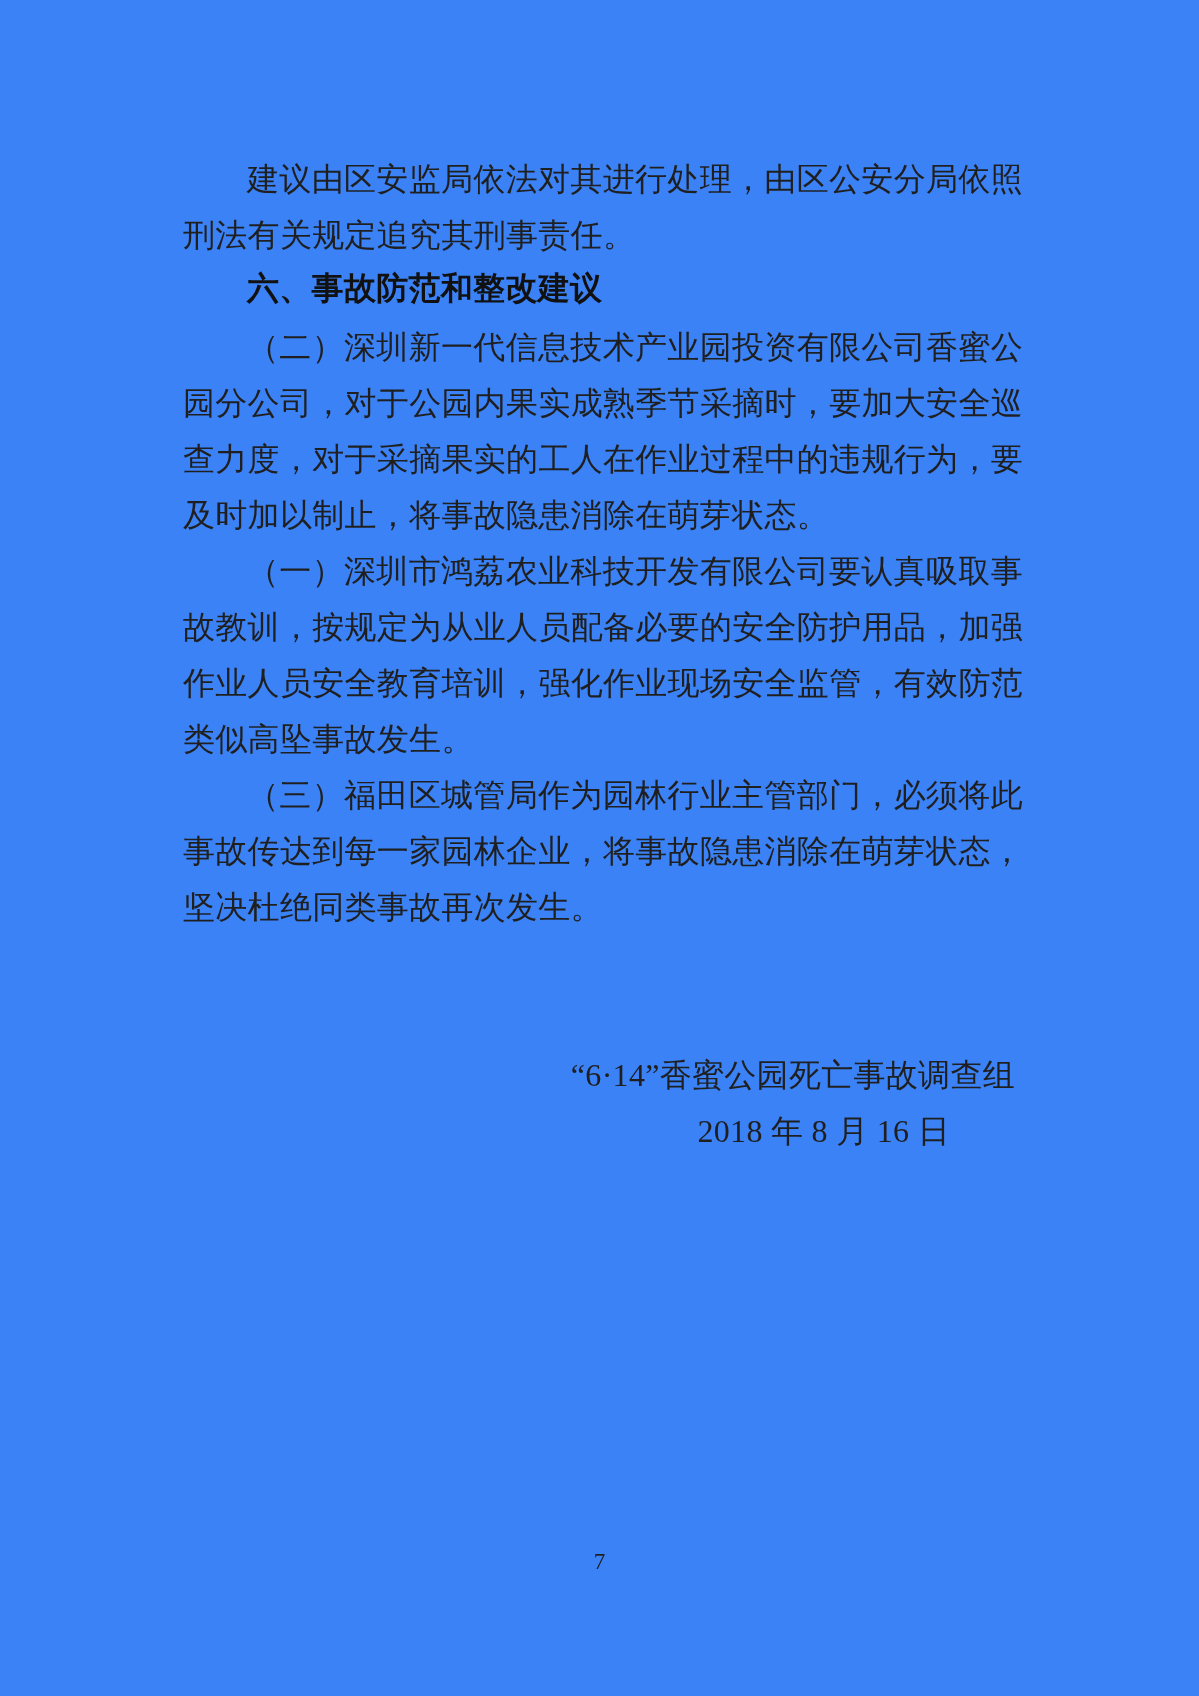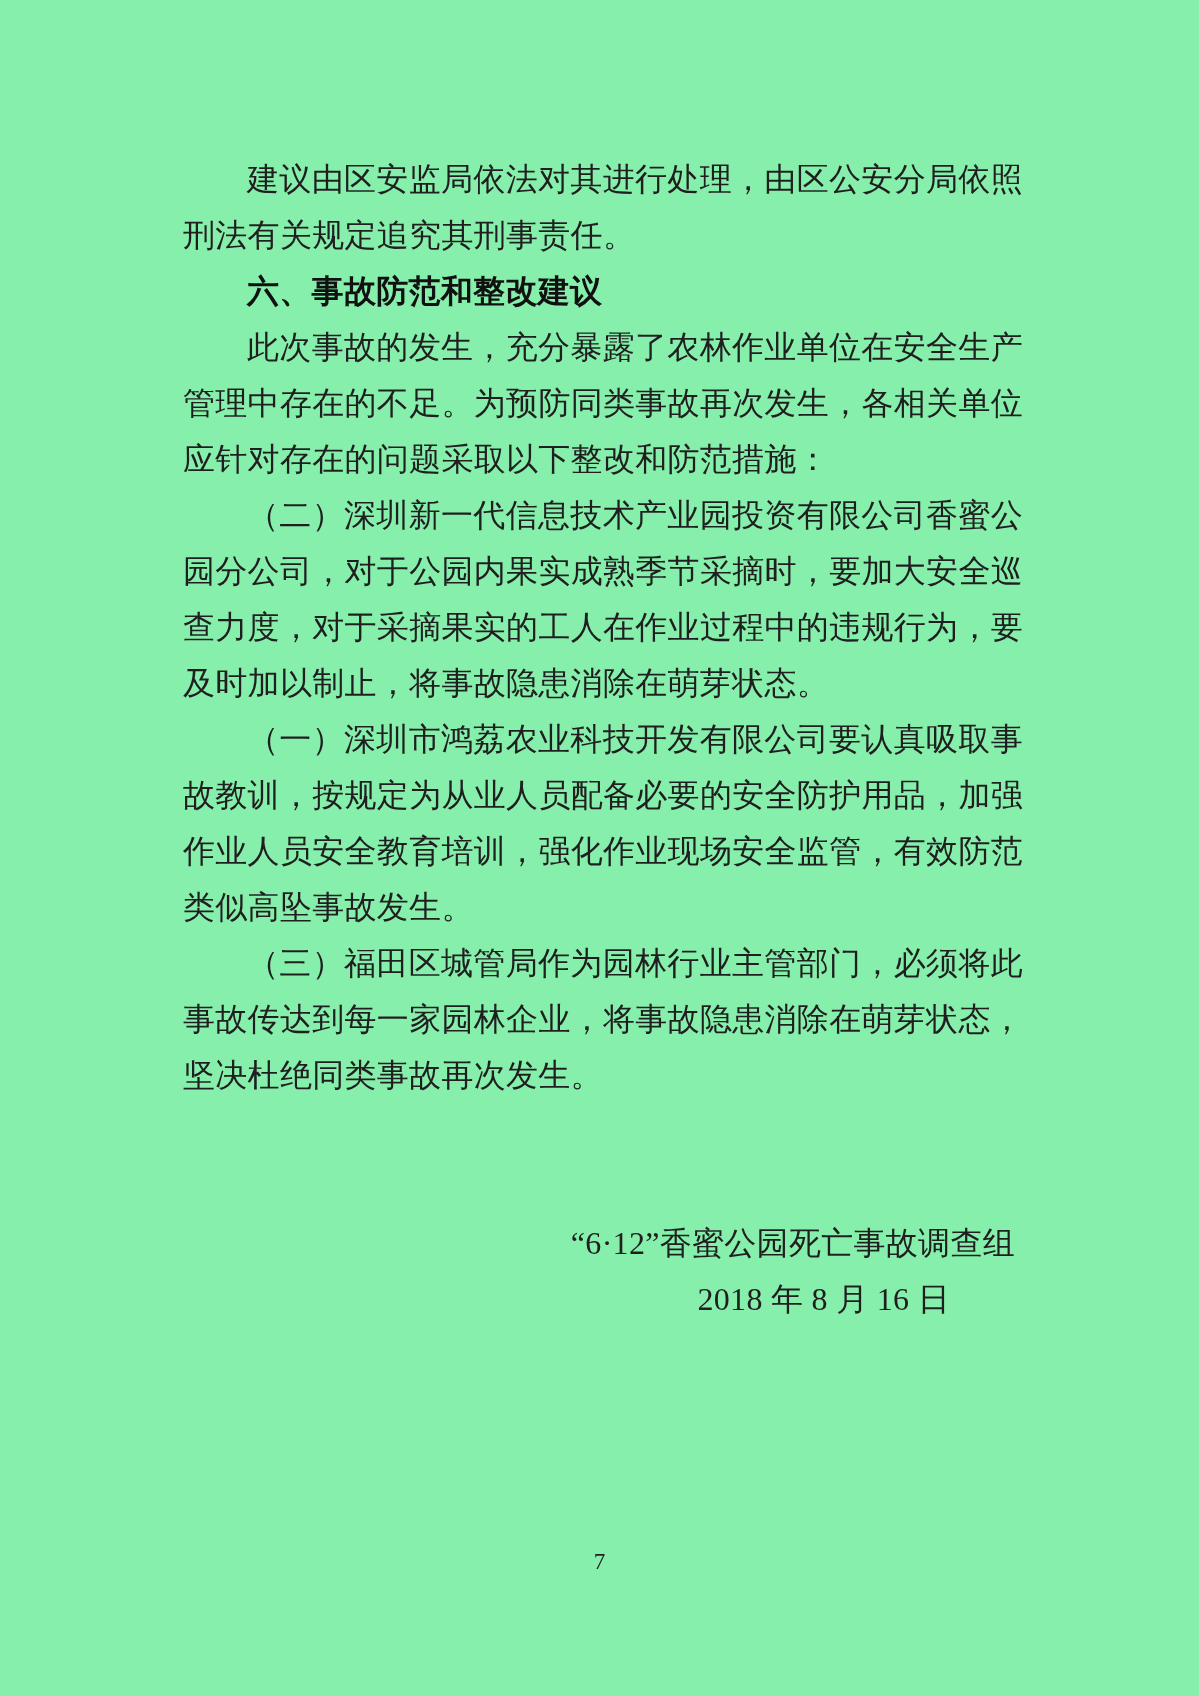--- a/index.html
+++ b/index.html
@@ -4,21 +4,21 @@
 <style>
   html, body {
     margin: 0;
     padding: 0;
     background: #ffffff;
   }
   .page {
     position: relative;
     width: 1199px;
     height: 1696px;
-    background: #86efac;
+    background: #3b82f6;
     color: #1f1f1f;
     overflow: hidden;
   }
   .content {
     position: absolute;
     left: 183px;
     top: 151px;
     width: 840px;
     font-family: "Liberation Serif", "DejaVu Serif", serif;
     font-size: 32px;
@@ -26,21 +26,21 @@
     letter-spacing: 0.3px;
     text-align: justify;
   }
   .content p {
     margin: 0;
     text-indent: 2em;
   }
   .section-heading {
     margin: 0;
     text-indent: 2em;
-    font-family: Liberation Serif, serif;
+    font-family: Liberation Mono, monospace;
     font-weight: bold;
     font-size: 32px;
     line-height: 56px;
     color: #111111;
   }
   .signature-block {
     margin-top: 112px;
     text-align: right;
   }
   .signature-line {
@@ -66,28 +66,27 @@
 </style>
 </head>
 <body>
 
 <div class="page">
   <div class="content">
     <p>建议由区安监局依法对其进行处理，由区公安分局依照刑法有关规定追究其刑事责任。</p>
 
     <p class="section-heading">六、事故防范和整改建议</p>
 
-    <p>此次事故的发生，充分暴露了农林作业单位在安全生产管理中存在的不足。为预防同类事故再次发生，各相关单位应针对存在的问题采取以下整改和防范措施：</p>
 
     <p>（二）深圳新一代信息技术产业园投资有限公司香蜜公园分公司，对于公园内果实成熟季节采摘时，要加大安全巡查力度，对于采摘果实的工人在作业过程中的违规行为，要及时加以制止，将事故隐患消除在萌芽状态。</p>
 
     <p>（一）深圳市鸿荔农业科技开发有限公司要认真吸取事故教训，按规定为从业人员配备必要的安全防护用品，加强作业人员安全教育培训，强化作业现场安全监管，有效防范类似高坠事故发生。</p>
 
     <p>（三）福田区城管局作为园林行业主管部门，必须将此事故传达到每一家园林企业，将事故隐患消除在萌芽状态，坚决杜绝同类事故再次发生。</p>
 
     <div class="signature-block">
-      <div class="signature-line">“6·12”香蜜公园死亡事故调查组</div>
+      <div class="signature-line">“6·14”香蜜公园死亡事故调查组</div>
       <div class="date-line">2018 年 8 月 16 日</div>
     </div>
   </div>
 
   <div class="page-number">7</div>
 </div>
 
 </body></html>

